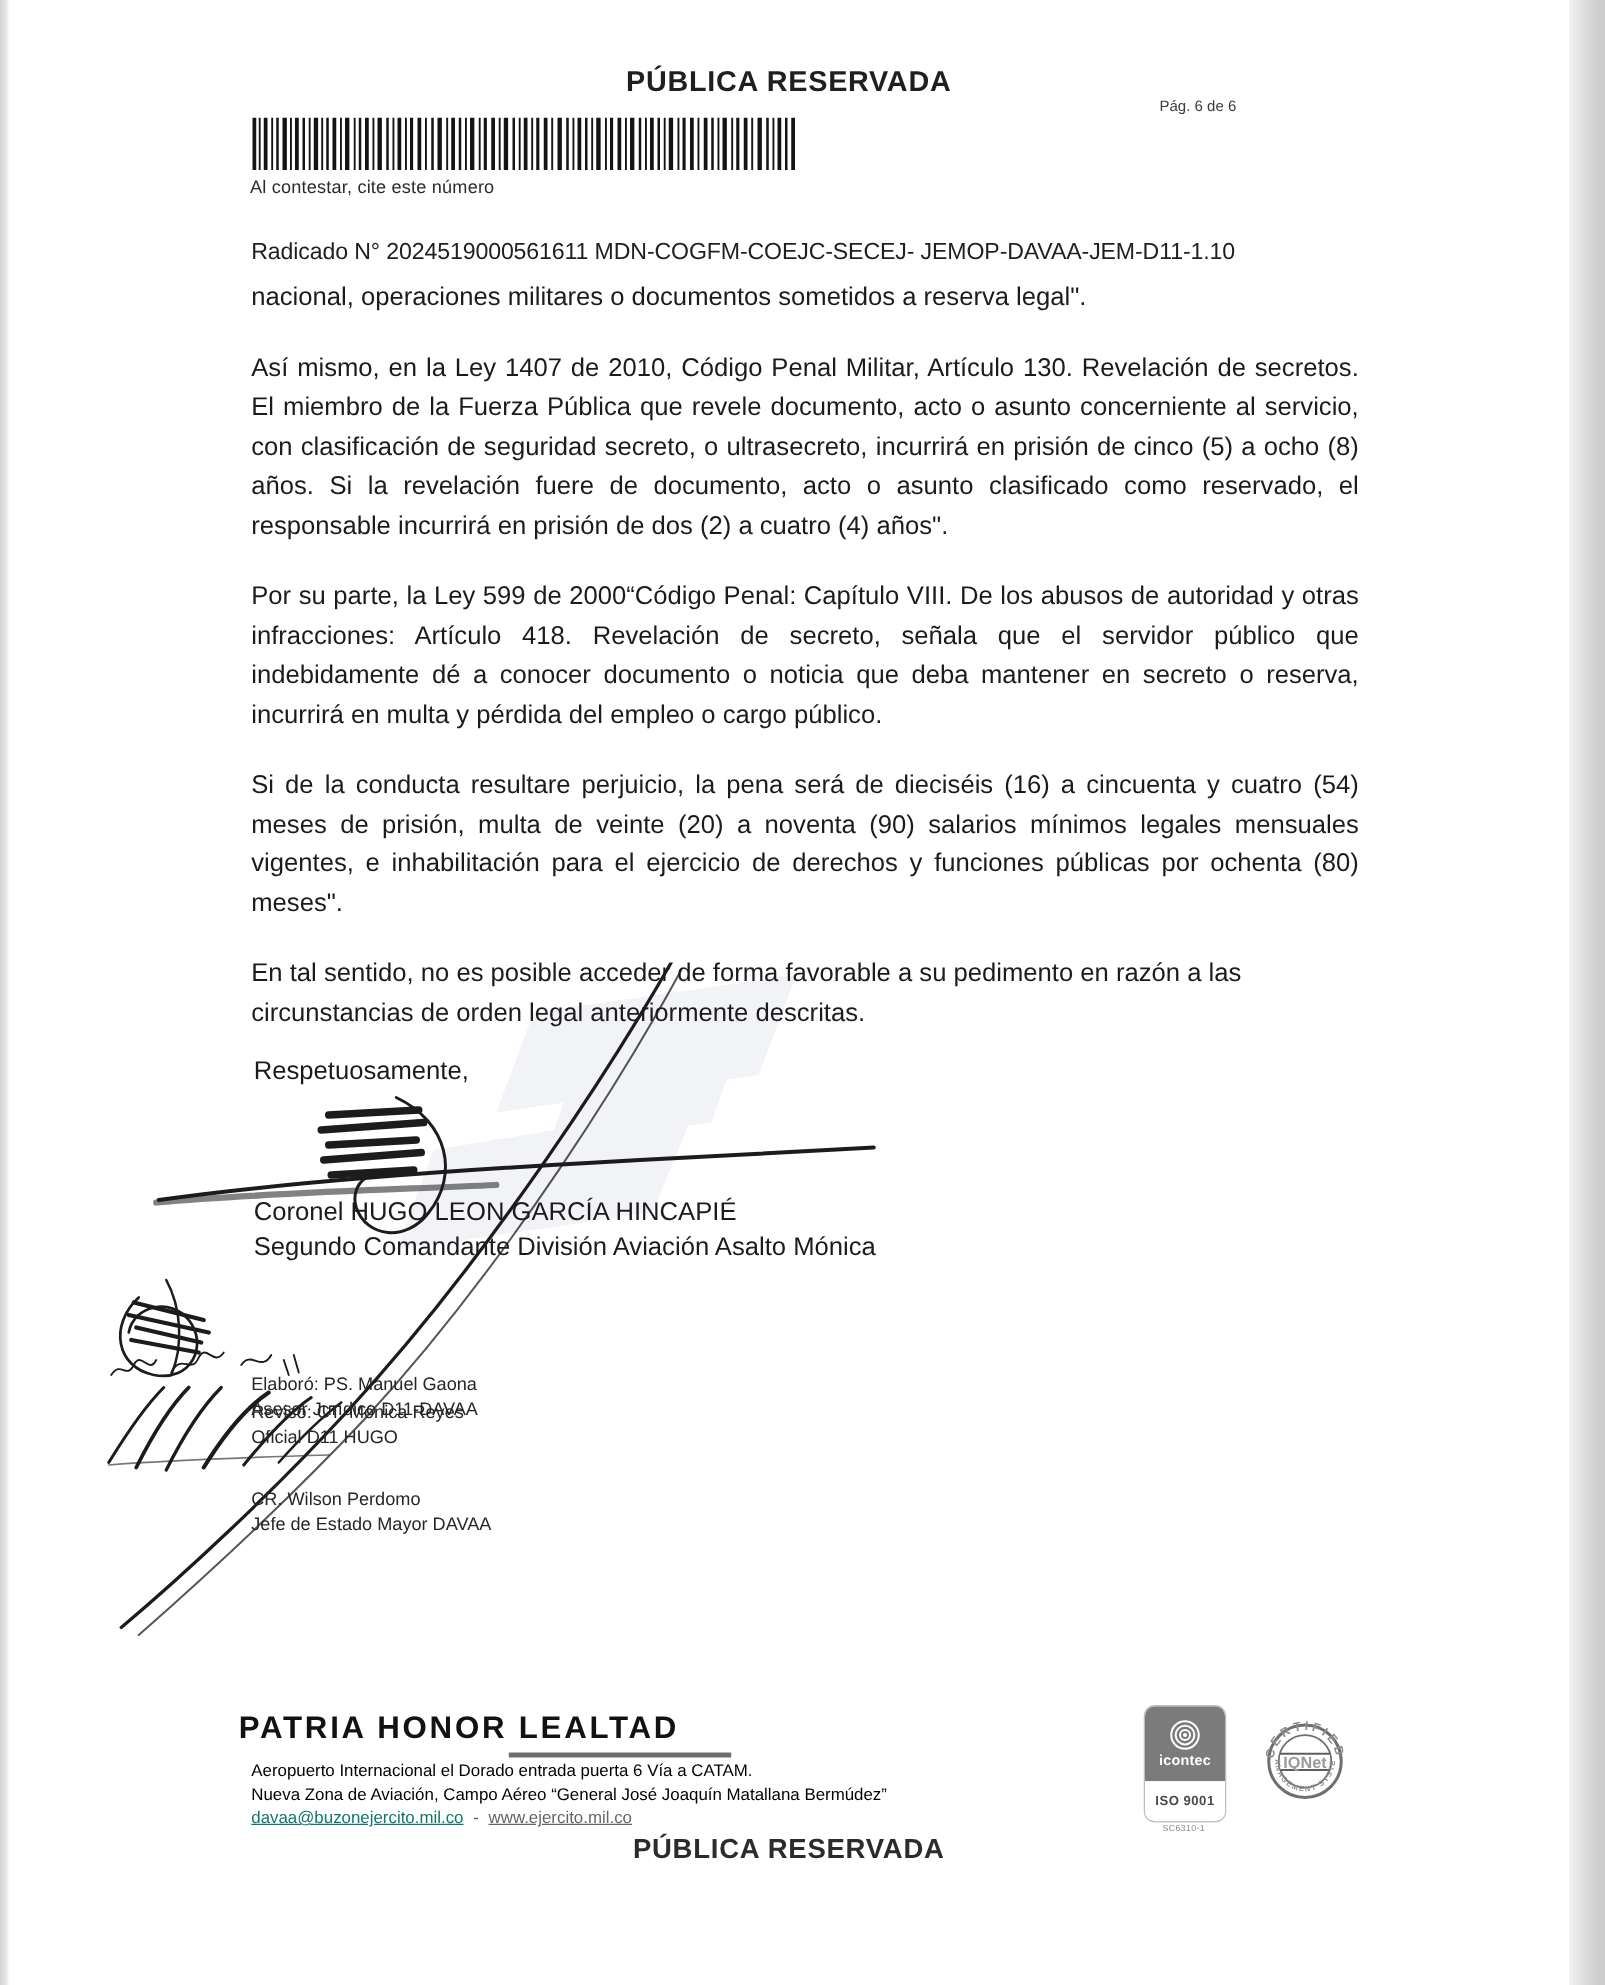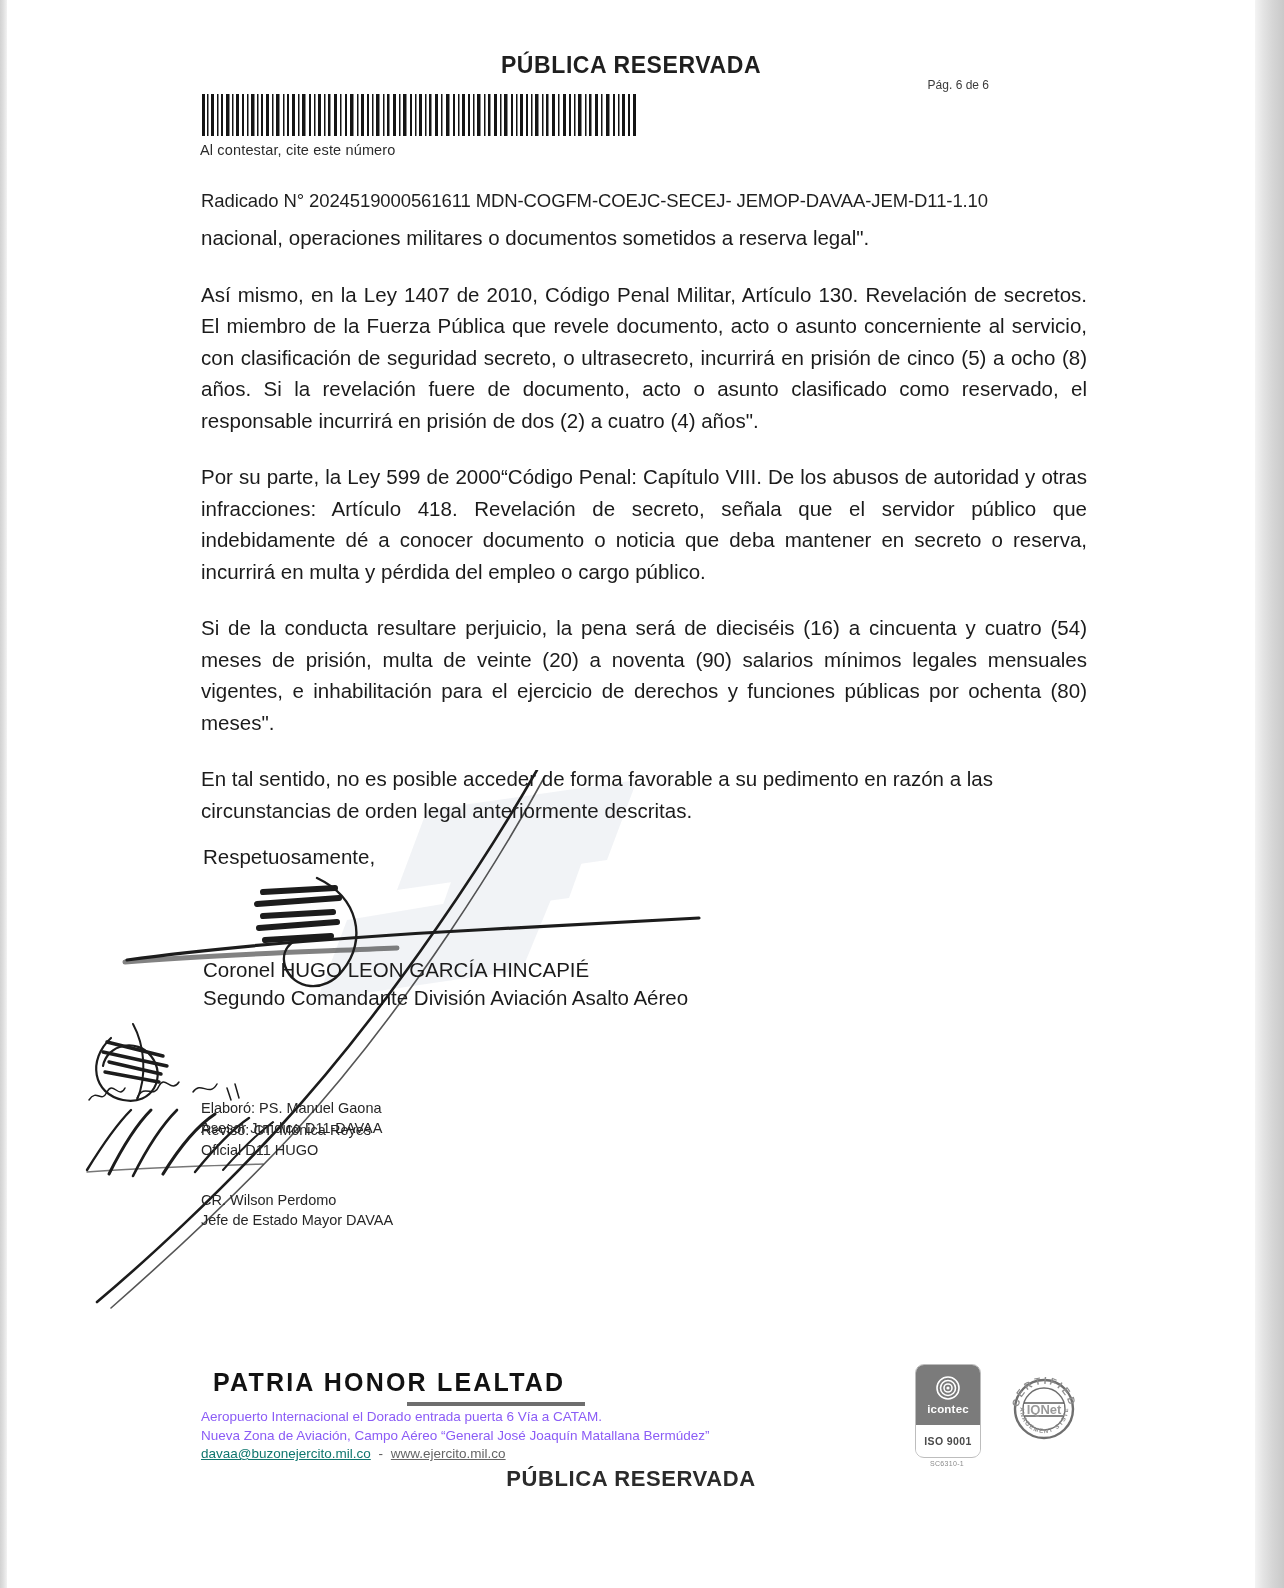--- a/index.html
+++ b/index.html
@@ -164,21 +164,21 @@
     line-height: 20px;
     color: #262626;
   }
   .credits.c1 { top: 1098px; }
   .credits.c2 { top: 1120px; }
   .credits.c3 { top: 1190px; }
 
   
   .motto {
     position: absolute;
-    left: 206px;
+    left: 184px;
     top: 1368px;
     font-size: 25px;
     font-weight: bold;
     letter-spacing: 2.2px;
     color: #121212;
   }
   .motto-rule {
     position: absolute;
     left: 400px;
     top: 1402px;
@@ -186,21 +186,21 @@
     height: 4px;
     background: #6e6e6e;
   }
 
   .footer-addr {
     position: absolute;
     left: 194px;
     top: 1408px;
     font-size: 13.5px;
     line-height: 18.5px;
-    color: #8b5cf6;
+    color: #000000;
   }
   .footer-links {
     position: absolute;
     left: 194px;
     top: 1446px;
     font-size: 13.5px;
     color: #2a2a2a;
   }
   .footer-links .mail {
     text-decoration: underline;
@@ -443,21 +443,21 @@
           <path d="M66 406 C 80 378, 96 354, 110 340" stroke-width="2.6"></path>
           <path d="M96 404 C 112 378, 130 356, 148 344" stroke-width="3.2"></path>
           <path d="M128 402 C 146 380, 164 360, 182 348" stroke-width="2.4"></path>
           <path d="M156 400 C 172 382, 190 364, 206 352" stroke-width="2"></path>
           <path d="M20 402 C 70 398, 130 396, 196 394" stroke-width="1.4" opacity="0.6"></path>
         </g>
       </svg>
 
       <div class="signer">
         <div>Coronel HUGO LEON GARCÍA HINCAPIÉ</div>
-        <div>Segundo Comandante División Aviación Asalto Aéreo</div>
+        <div>Segundo Comandante División Aviación Asalto Mónica</div>
       </div>
 
       <div class="credits c1">
         <div>Elaboró: PS. Manuel Gaona</div>
         <div>Asesor Jurídico D11-DAVAA</div>
       </div>
       <div class="credits c2">
         <div>Revisó: CT. Mónica Reyes</div>
         <div>Oficial D11 HUGO</div>
       </div>

